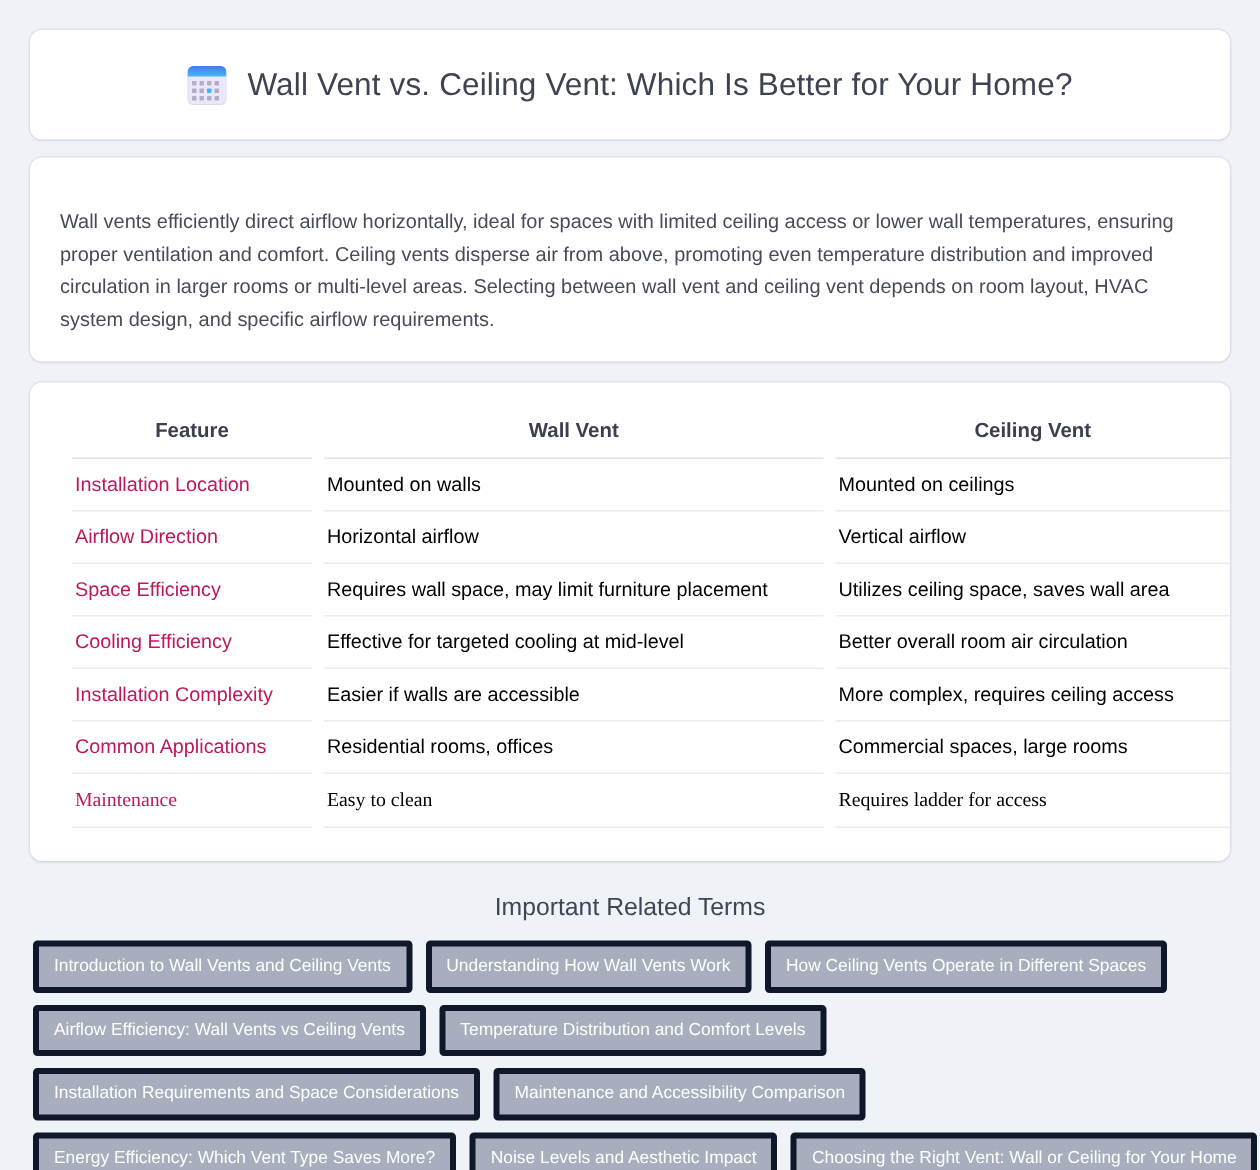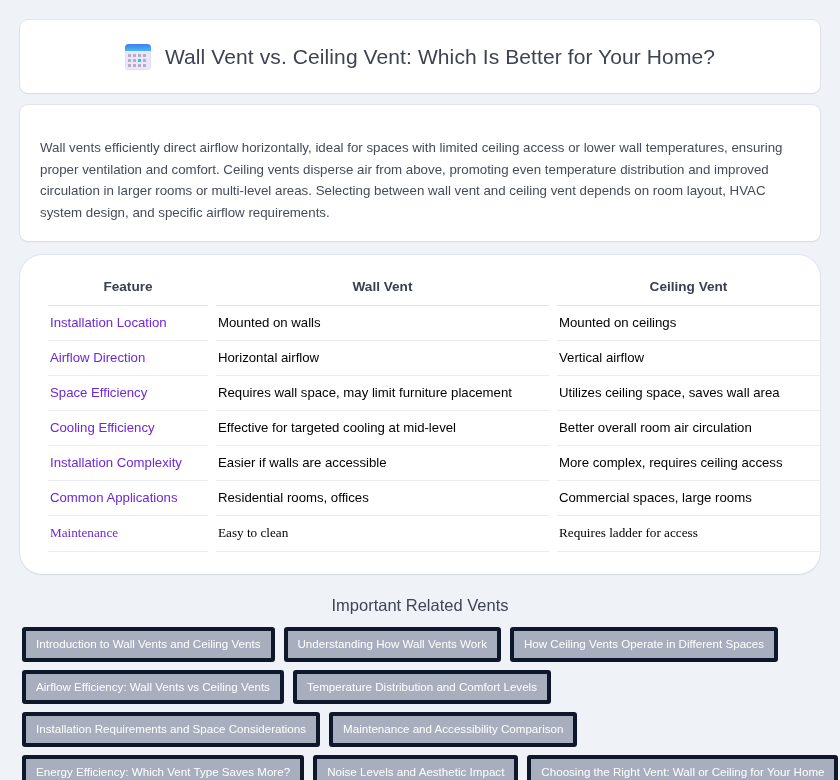--- a/index.html
+++ b/index.html
@@ -91,21 +91,20 @@
     color: #454b59;
     margin: 0;
     text-align: left;
   }
 
   
   .table-card {
     padding: 18px 20px 22px 20px;
     margin-bottom: 14px;
     flex: none;
-    border-radius: 22px;
   }
   table.cmp {
     width: 100%;
     border-collapse: separate;
     border-spacing: 8px 0;
     table-layout: fixed;
   }
   table.cmp col.c1 { width: 160px; }
   table.cmp col.c2 { width: 333px; }
   table.cmp col.c3 { width: 263px; }
@@ -120,21 +119,21 @@
   }
   table.cmp td {
     font-size: 13.2px;
     color: #000000;
     text-align: left;
     padding: 9px 2px 10px 2px;
     border-bottom: 1px solid #e9ecf1;
     white-space: nowrap;
     overflow: hidden;
   }
-  table.cmp td.feat { color: #6d28d9; }
+  table.cmp td.feat { color: #be185d; }
   table.cmp tr:last-child td { border-bottom: 1px solid #e9ecf1; font-family: Liberation Serif, serif; }
 
   
   .terms-section {
     flex: none;
     padding: 0 0 0 0;
     margin-bottom: 4px;
   }
   .terms-title {
     text-align: center;
@@ -255,21 +254,21 @@
         <tr>
           <td class="feat">Maintenance</td>
           <td>Easy to clean</td>
           <td>Requires ladder for access</td>
         </tr>
       </tbody>
     </table>
   </div>
 
   <div class="terms-section">
-    <div class="terms-title">Important Related Vents</div>
+    <div class="terms-title">Important Related Terms</div>
     <div class="tag-rows">
       <div class="tag-row">
         <span class="tag">Introduction to Wall Vents and Ceiling Vents</span>
         <span class="tag">Understanding How Wall Vents Work</span>
         <span class="tag">How Ceiling Vents Operate in Different Spaces</span>
       </div>
       <div class="tag-row">
         <span class="tag">Airflow Efficiency: Wall Vents vs Ceiling Vents</span>
         <span class="tag">Temperature Distribution and Comfort Levels</span>
       </div>

